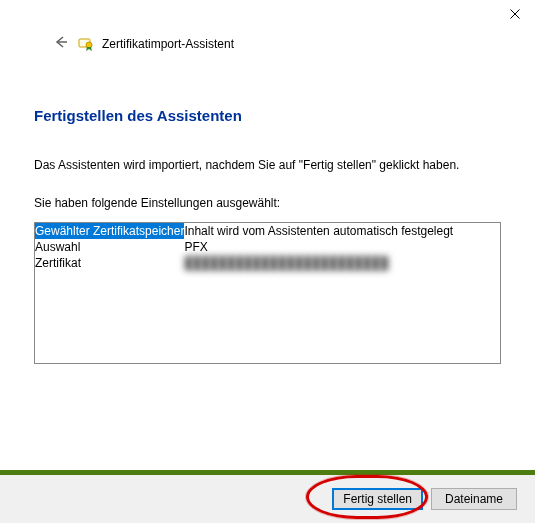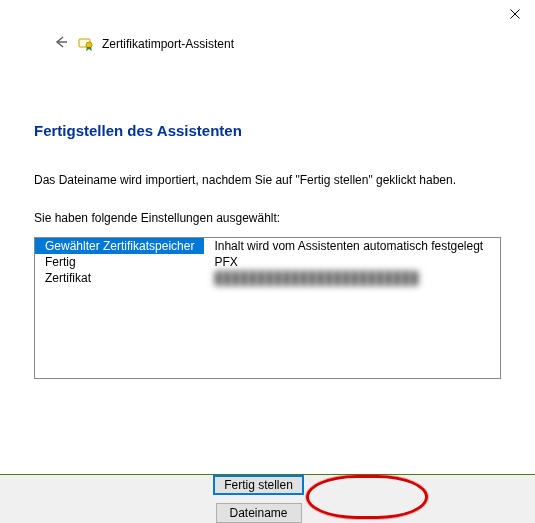--- a/index.html
+++ b/index.html
@@ -51,21 +51,21 @@
     font-size: 12px;
     color: #000;
   }
   .content {
     padding: 16px 34px 0 34px;
   }
   .heading {
     font-size: 15px;
     font-weight: 600;
     color: #003399;
-    margin-top: 44px;
+    margin-top: 29px;
     margin-bottom: 34px;
   }
   .desc {
     font-size: 12px;
     margin-bottom: 24px;
   }
   .subdesc {
     font-size: 12px;
     margin-bottom: 12px;
   }
@@ -74,48 +74,47 @@
     height: 140px;
     overflow: hidden;
     background: #fff;
   }
   table {
     border-collapse: collapse;
     width: 100%;
     font-size: 12px;
   }
   td {
-    padding: 1px 10px;
+    padding: 1px 0;
     vertical-align: top;
     white-space: nowrap;
   }
   td.key-cell { width: 1%; }
   .selected-cell {
     background: #0078d7;
     color: #fff;
   }
   .blurred {
     color: transparent;
     text-shadow: 0 0 6px rgba(80,80,80,0.85);
     user-select: none;
   }
   .footer {
     position: absolute;
     bottom: 0;
     left: 0;
     right: 0;
-    border-top: 1px solid #4d7c0f;
+    border-top: 5px solid #4d7c0f;
     background: #f0f0f0;
     height: 48px;
     display: flex;
     align-items: center;
     justify-content: flex-end;
     padding-right: 18px;
     gap: 8px;
-    flex-direction: column;
   }
   .btn {
     min-width: 86px;
     height: 22px;
     background: #e1e1e1;
     border: 1px solid #adadad;
     font-size: 12px;
     font-family: inherit;
     padding: 0 10px;
     cursor: pointer;
@@ -156,32 +155,32 @@
       <rect x="1" y="3" width="11" height="8" rx="1" fill="#fffde6" stroke="#c9a300" stroke-width="1"></rect>
       <circle cx="11" cy="9" r="3" fill="#f6c200" stroke="#b38600" stroke-width="0.8"></circle>
       <path d="M9 11 L8 15 L11 13 L14 15 L13 11" fill="#2e8b2e"></path>
     </svg>
   </span>
   <span class="wizard-title">Zertifikatimport-Assistent</span>
 </div>
 
 <div class="content">
   <div class="heading">Fertigstellen des Assistenten</div>
-  <div class="desc">Das Dateiname wird importiert, nachdem Sie auf "Fertig stellen" geklickt haben.</div>
+  <div class="desc">Das Assistenten wird importiert, nachdem Sie auf "Fertig stellen" geklickt haben.</div>
   <div class="subdesc">Sie haben folgende Einstellungen ausgewählt:</div>
 
   <div class="table-wrap">
     <table>
       <tbody id="settings-body">
           <tr>
             <td class="key-cell selected-cell">Gewählter Zertifikatspeicher</td>
             <td>Inhalt wird vom Assistenten automatisch festgelegt</td>
           </tr>
           <tr>
-            <td class="key-cell">Fertig</td>
+            <td class="key-cell">Auswahl</td>
             <td>PFX</td>
           </tr>
           <tr>
             <td class="key-cell">Zertifikat</td>
             <td class="blurred">████████████████████████</td>
           </tr>
         </tbody>
     </table>
   </div>
 </div>

